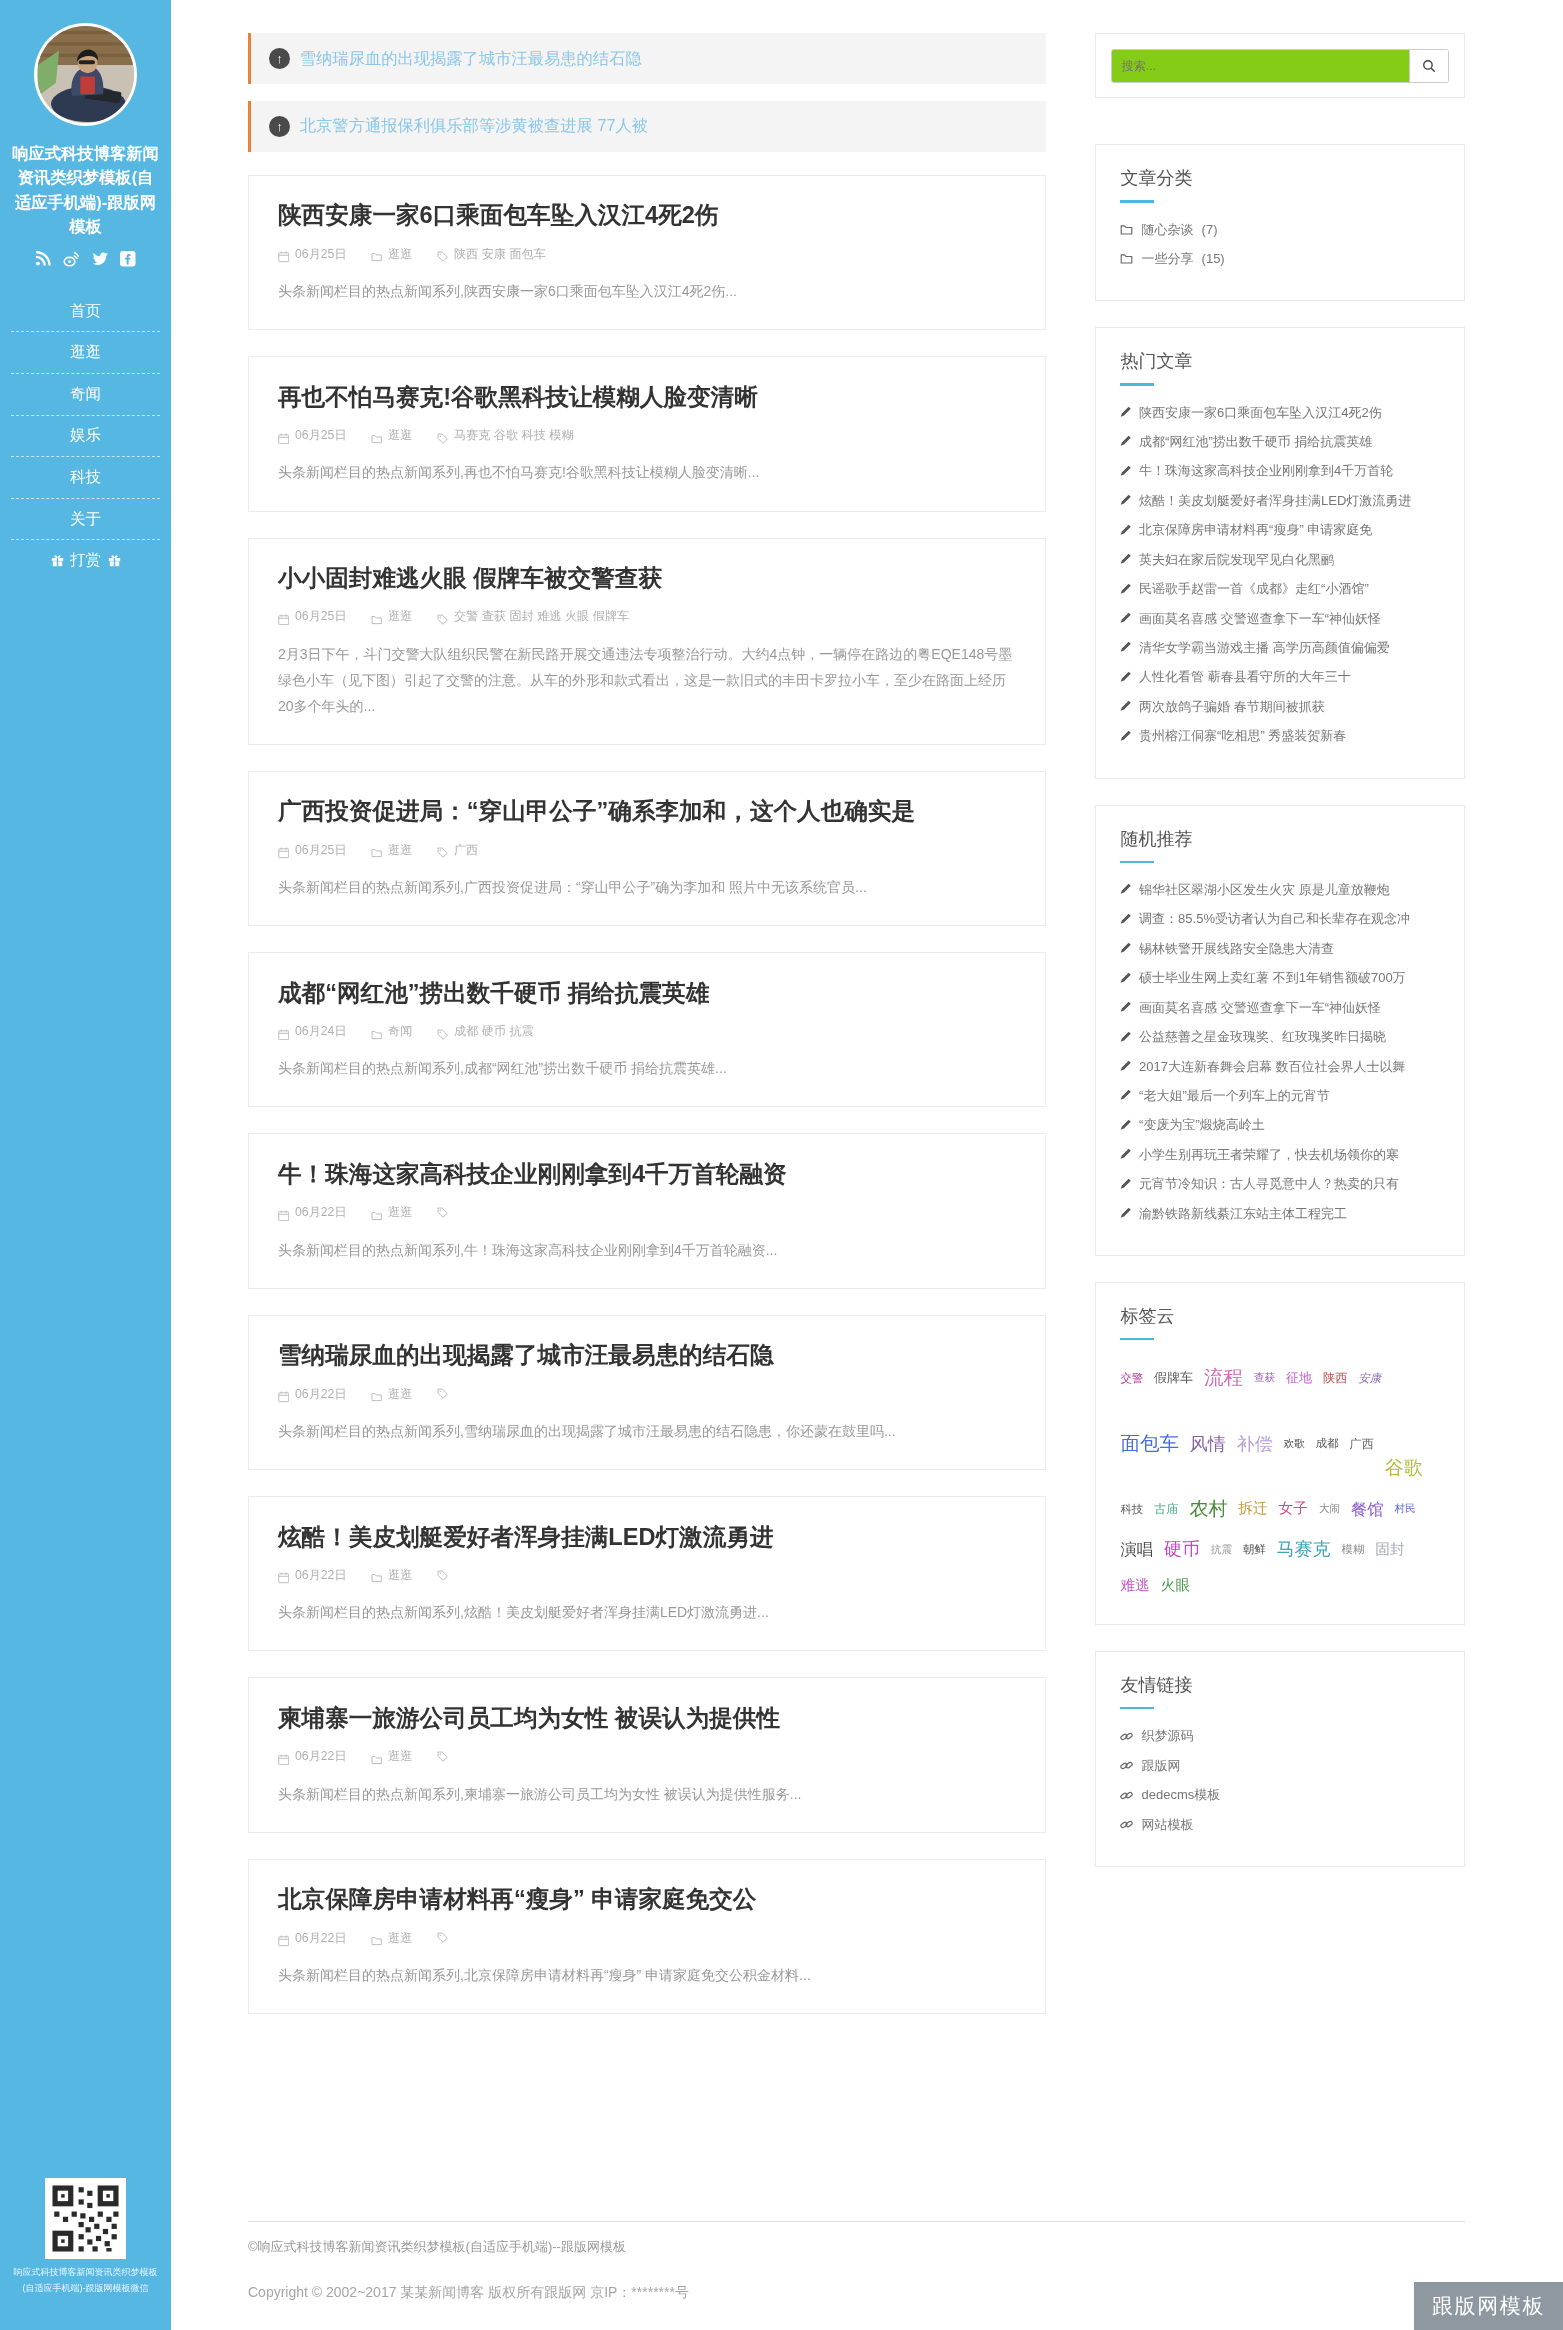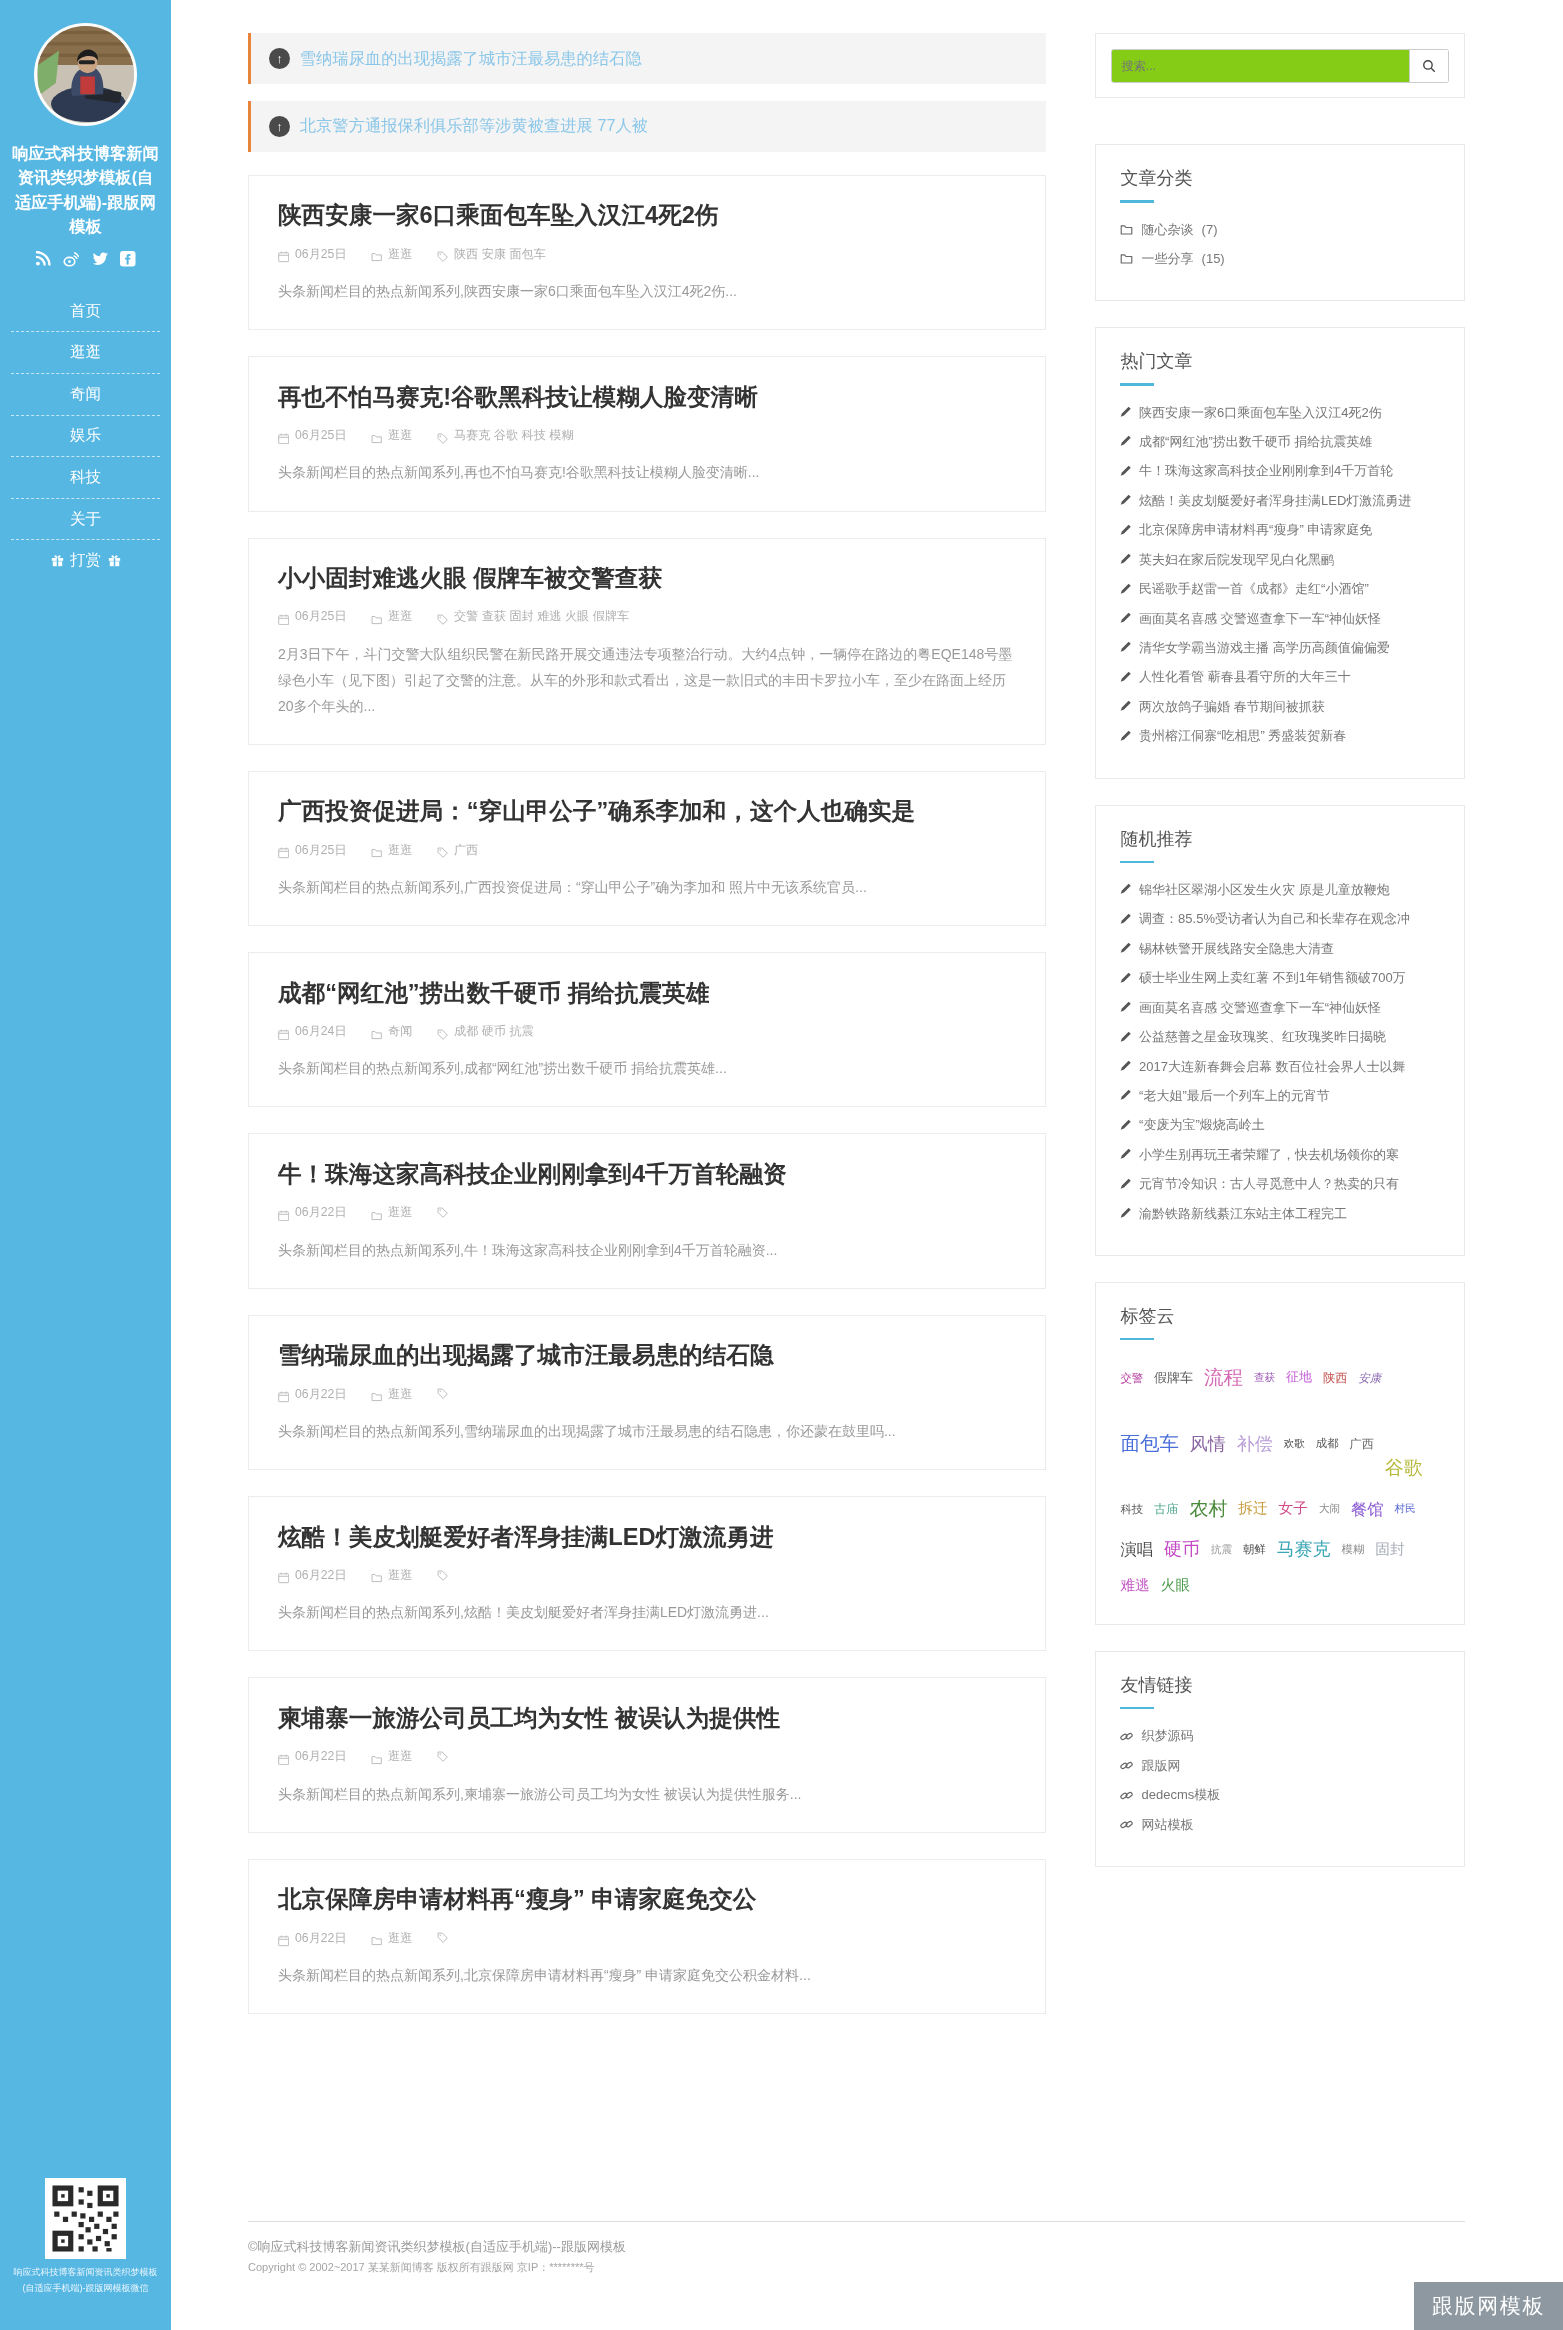--- a/index.html
+++ b/index.html
@@ -94,21 +94,21 @@
   .post-item .icon{color:#555; flex:none; margin-top:2.4px;}
   .tag-cloud{line-height:2.0;}
   .tag{display:inline-block; margin:0 7.3px 3.3px 0; color:#888; vertical-align:middle;}
 
   
   .footer{
     position:absolute; left:248px; top:2221px; width:1217px;
     border-top:0.8px solid #ddd; padding-top:13px; color:#999;
   }
   .footer p{font-size:13px; line-height:1.8;}
-  .footer p + p{font-size:11px; color:#a5a5a5;}
+  .footer p + p{font-size:14px; color:#a5a5a5;margin-top:22px;}
   .watermark{
     position:absolute; right:0; bottom:0; background:rgba(122,134,145,.85);
     color:#fff; font-size:21px; padding:9.8px 18px; letter-spacing:1.6px;
   }
 </style>
 </head>
 <body>
 
 <aside class="sidebar">
   <div class="avatar">
@@ -764,21 +764,21 @@
       
     
         <a class="tag" style="color: rgb(181, 58, 158); font-size: 11.4px;">交警</a>
       
         <a class="tag" style="color: rgb(90, 90, 90); font-size: 13px;">假牌车</a>
       
         <a class="tag" style="color: rgb(214, 107, 181); font-size: 19.5px;">流程</a>
       
         <a class="tag" style="color: rgb(155, 89, 182); font-size: 10.6px;">查获</a>
       
-        <a class="tag" style="color: rgb(196, 90, 214); font-size: 13px; font-family: Liberation Mono, monospace;">征地</a>
+        <a class="tag" style="color: rgb(196, 90, 214); font-size: 13px;">征地</a>
       
         <a class="tag" style="color: rgb(192, 80, 77); font-size: 12.2px;">陕西</a>
       
         <a class="tag" style="color: rgb(142, 107, 181); font-size: 11.4px; font-style: italic;">安康</a>
       
         <a class="tag" style="color: rgb(74, 111, 216); font-size: 19.5px;">面包车</a>
       
         <a class="tag" style="color: rgb(138, 100, 160); font-size: 18px;">风情</a>
       
         <a class="tag" style="color: rgb(183, 155, 214); font-size: 18px;">补偿</a>

